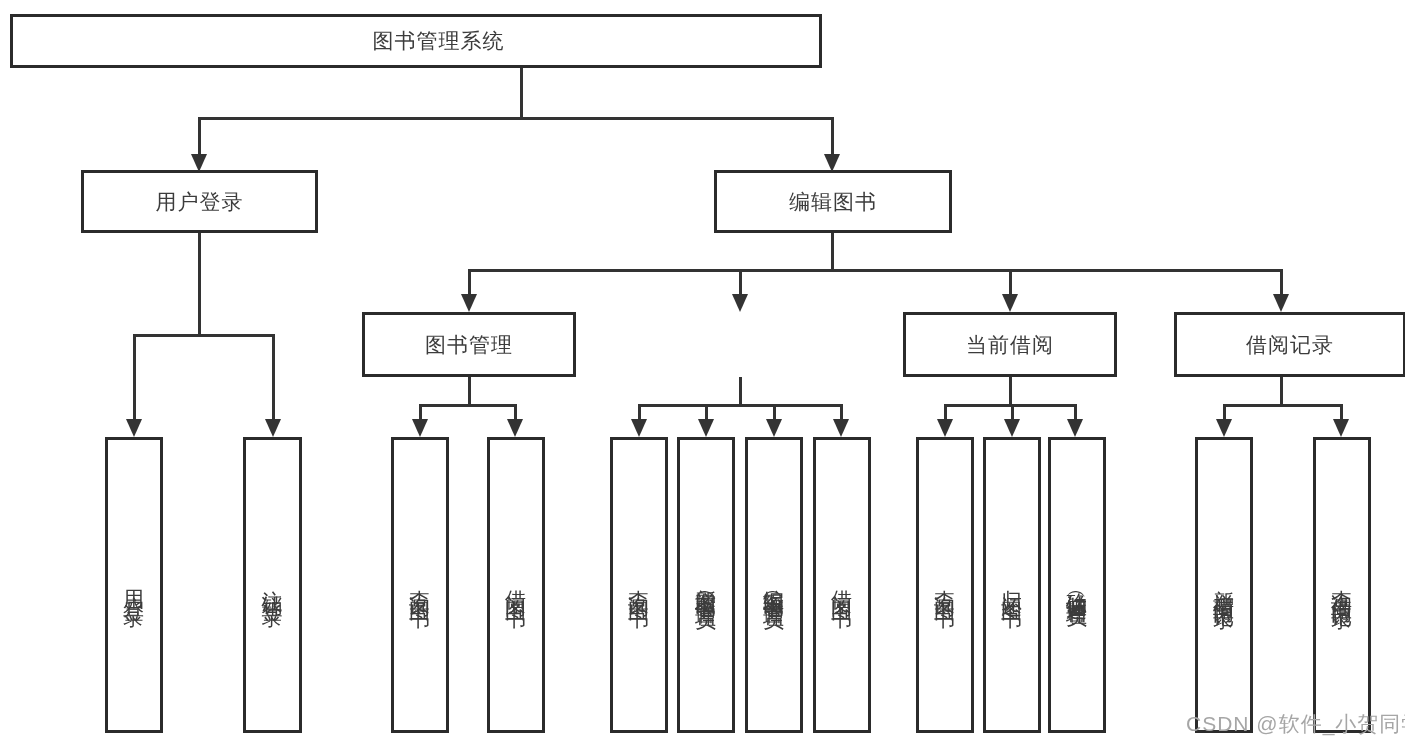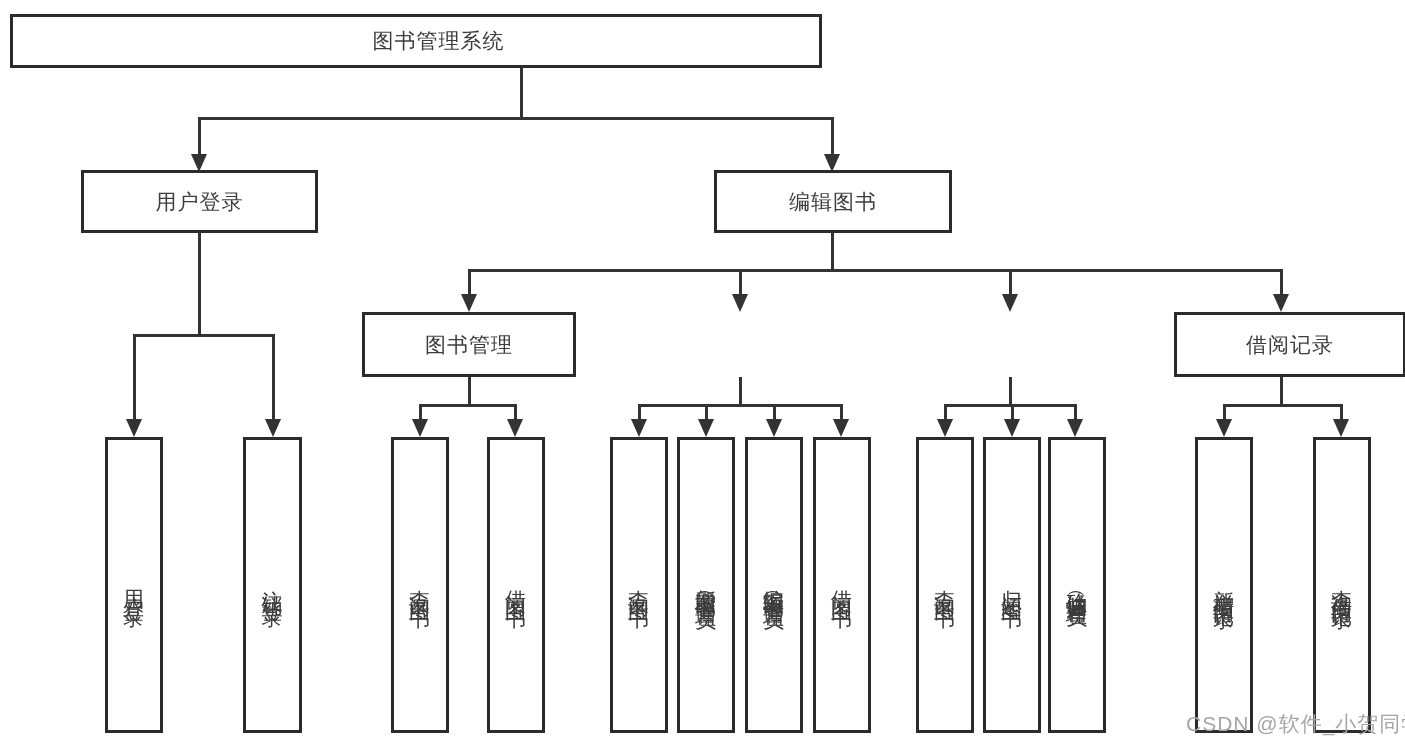--- a/index.html
+++ b/index.html
@@ -57,20 +57,23 @@
 
   <div class="box hbox" style="left:81px;top:170px;width:237px;height:63px;">
     <span>用户登录</span>
   </div>
   <div class="box hbox" style="left:714px;top:170px;width:238px;height:63px;">
     <span>编辑图书</span>
   </div>
 
   <div class="box hbox" style="left:362px;top:312px;width:214px;height:65px;">
     <span>图书管理</span>
+  </div>
+  <div class="box hbox" style="left:903px;top:312px;width:214px;height:65px;">
+    <span>当前借阅</span>
   </div>
   <div class="box hbox" style="left:1174px;top:312px;width:232px;height:65px;">
     <span>借阅记录</span>
   </div>
 
   <div class="box vbox" style="left:105px;top:437px;width:58px;height:296px;">
     <span>用户登录</span>
   </div>
   <div class="box vbox" style="left:243px;top:437px;width:59px;height:296px;">
     <span>注销登录</span>

